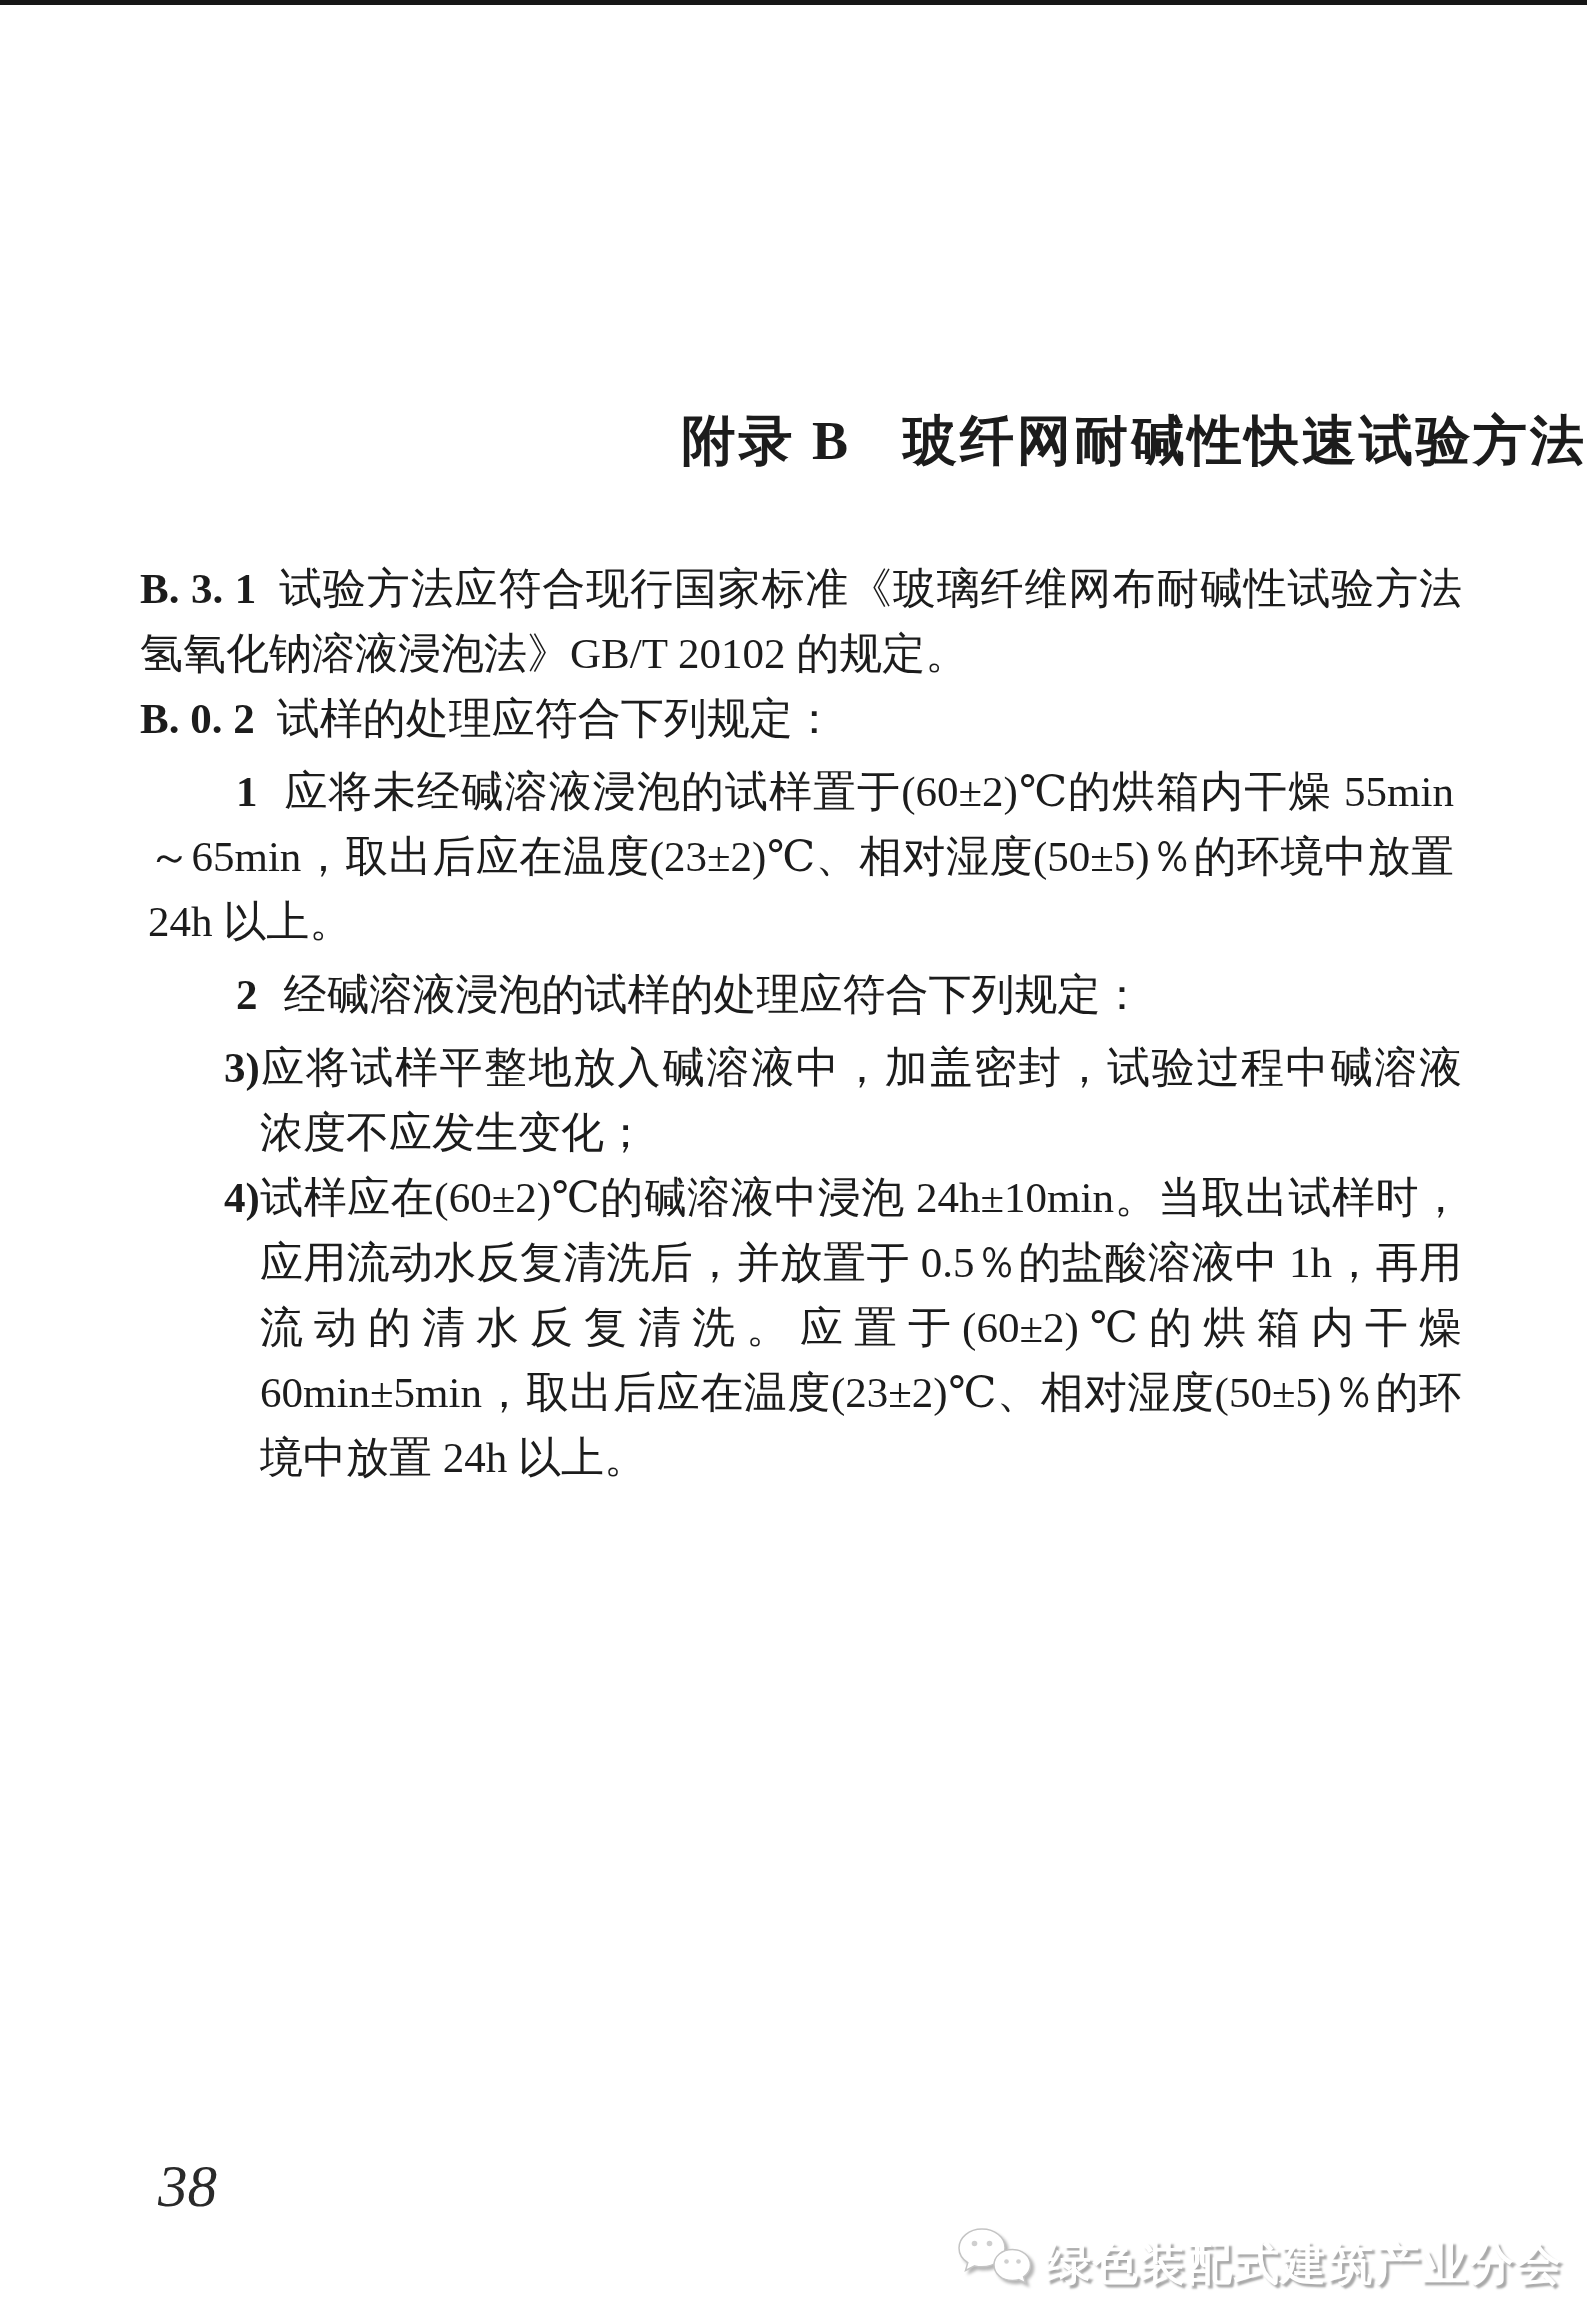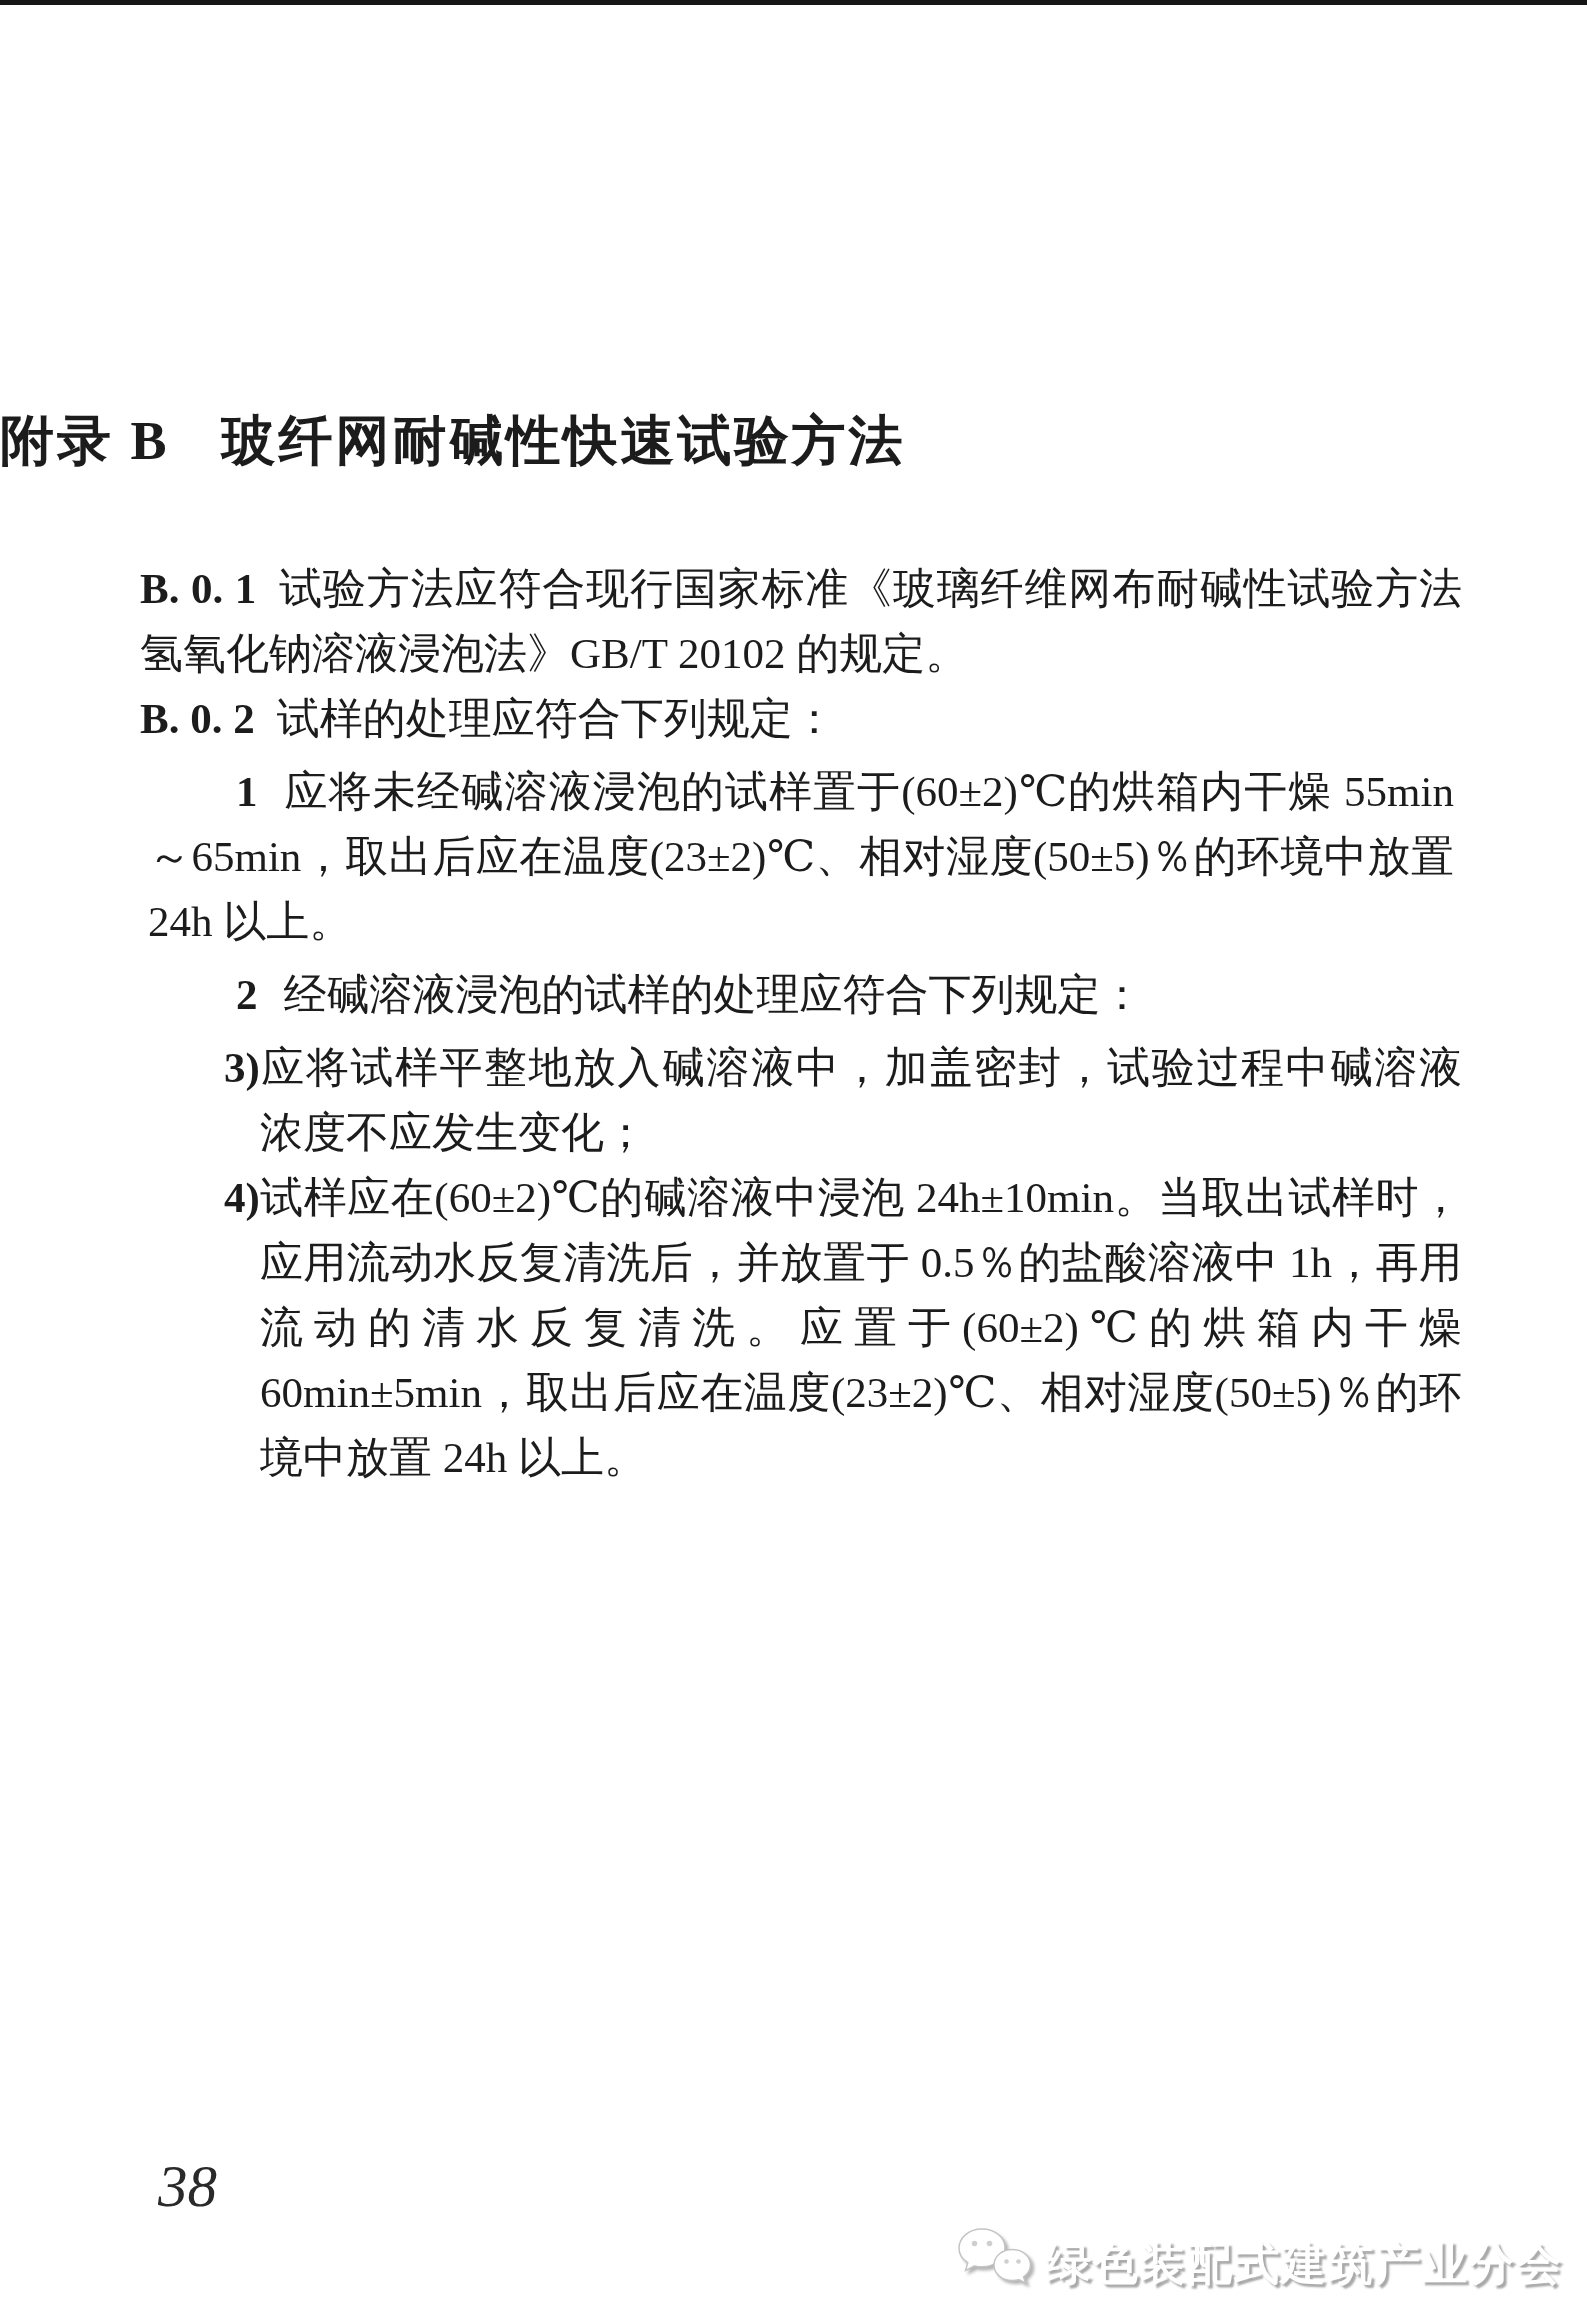--- a/index.html
+++ b/index.html
@@ -21,21 +21,21 @@
     top: 0; left: 0;
     width: 100%; height: 5px;
     background: #161616;
   }
 
   .doc-title {
     position: absolute;
     top: 405px;
     left: 0;
     width: 100%;
-    text-align: left;
+    text-align: right;
     font-size: 54px;
     font-weight: bold;
     letter-spacing: 3px;
     white-space: nowrap;
   }
   .doc-title .title-prefix { margin-right: 52px; }
 
   .doc-body {
     position: absolute;
     top: 556px;
@@ -86,21 +86,21 @@
 <body>
 
 <div class="page">
 
   <div class="top-rule"></div>
 
   <h1 class="doc-title"><span class="title-prefix">附录 B</span><span>玻纤网耐碱性快速试验方法</span></h1>
 
   <section class="doc-body">
 
-    <p class="clause"><span class="clause-label">B. 0. 1</span><span class="clause-text">试验方法应符合现行国家标准《玻璃纤维网布耐碱性试验方法　氢氧化钠溶液浸泡法》GB/T 20102 的规定。</span></p>
+    <p class="clause"><span class="clause-label">B. 3. 1</span><span class="clause-text">试验方法应符合现行国家标准《玻璃纤维网布耐碱性试验方法　氢氧化钠溶液浸泡法》GB/T 20102 的规定。</span></p>
 
     <p class="clause"><span class="clause-label">B. 0. 2</span><span class="clause-text">试样的处理应符合下列规定：</span></p>
 
     <p class="item"><span class="item-marker">1</span><span>应将未经碱溶液浸泡的试样置于(60±2)℃的烘箱内干燥 55min～65min，取出后应在温度(23±2)℃、相对湿度(50±5)％的环境中放置 24h 以上。</span></p>
 
     <p class="item"><span class="item-marker">2</span><span>经碱溶液浸泡的试样的处理应符合下列规定：</span></p>
 
 
 
     <div class="subitem"><span class="subitem-marker">3)</span><span>应将试样平整地放入碱溶液中，加盖密封，试验过程中碱溶液浓度不应发生变化；</span></div>

